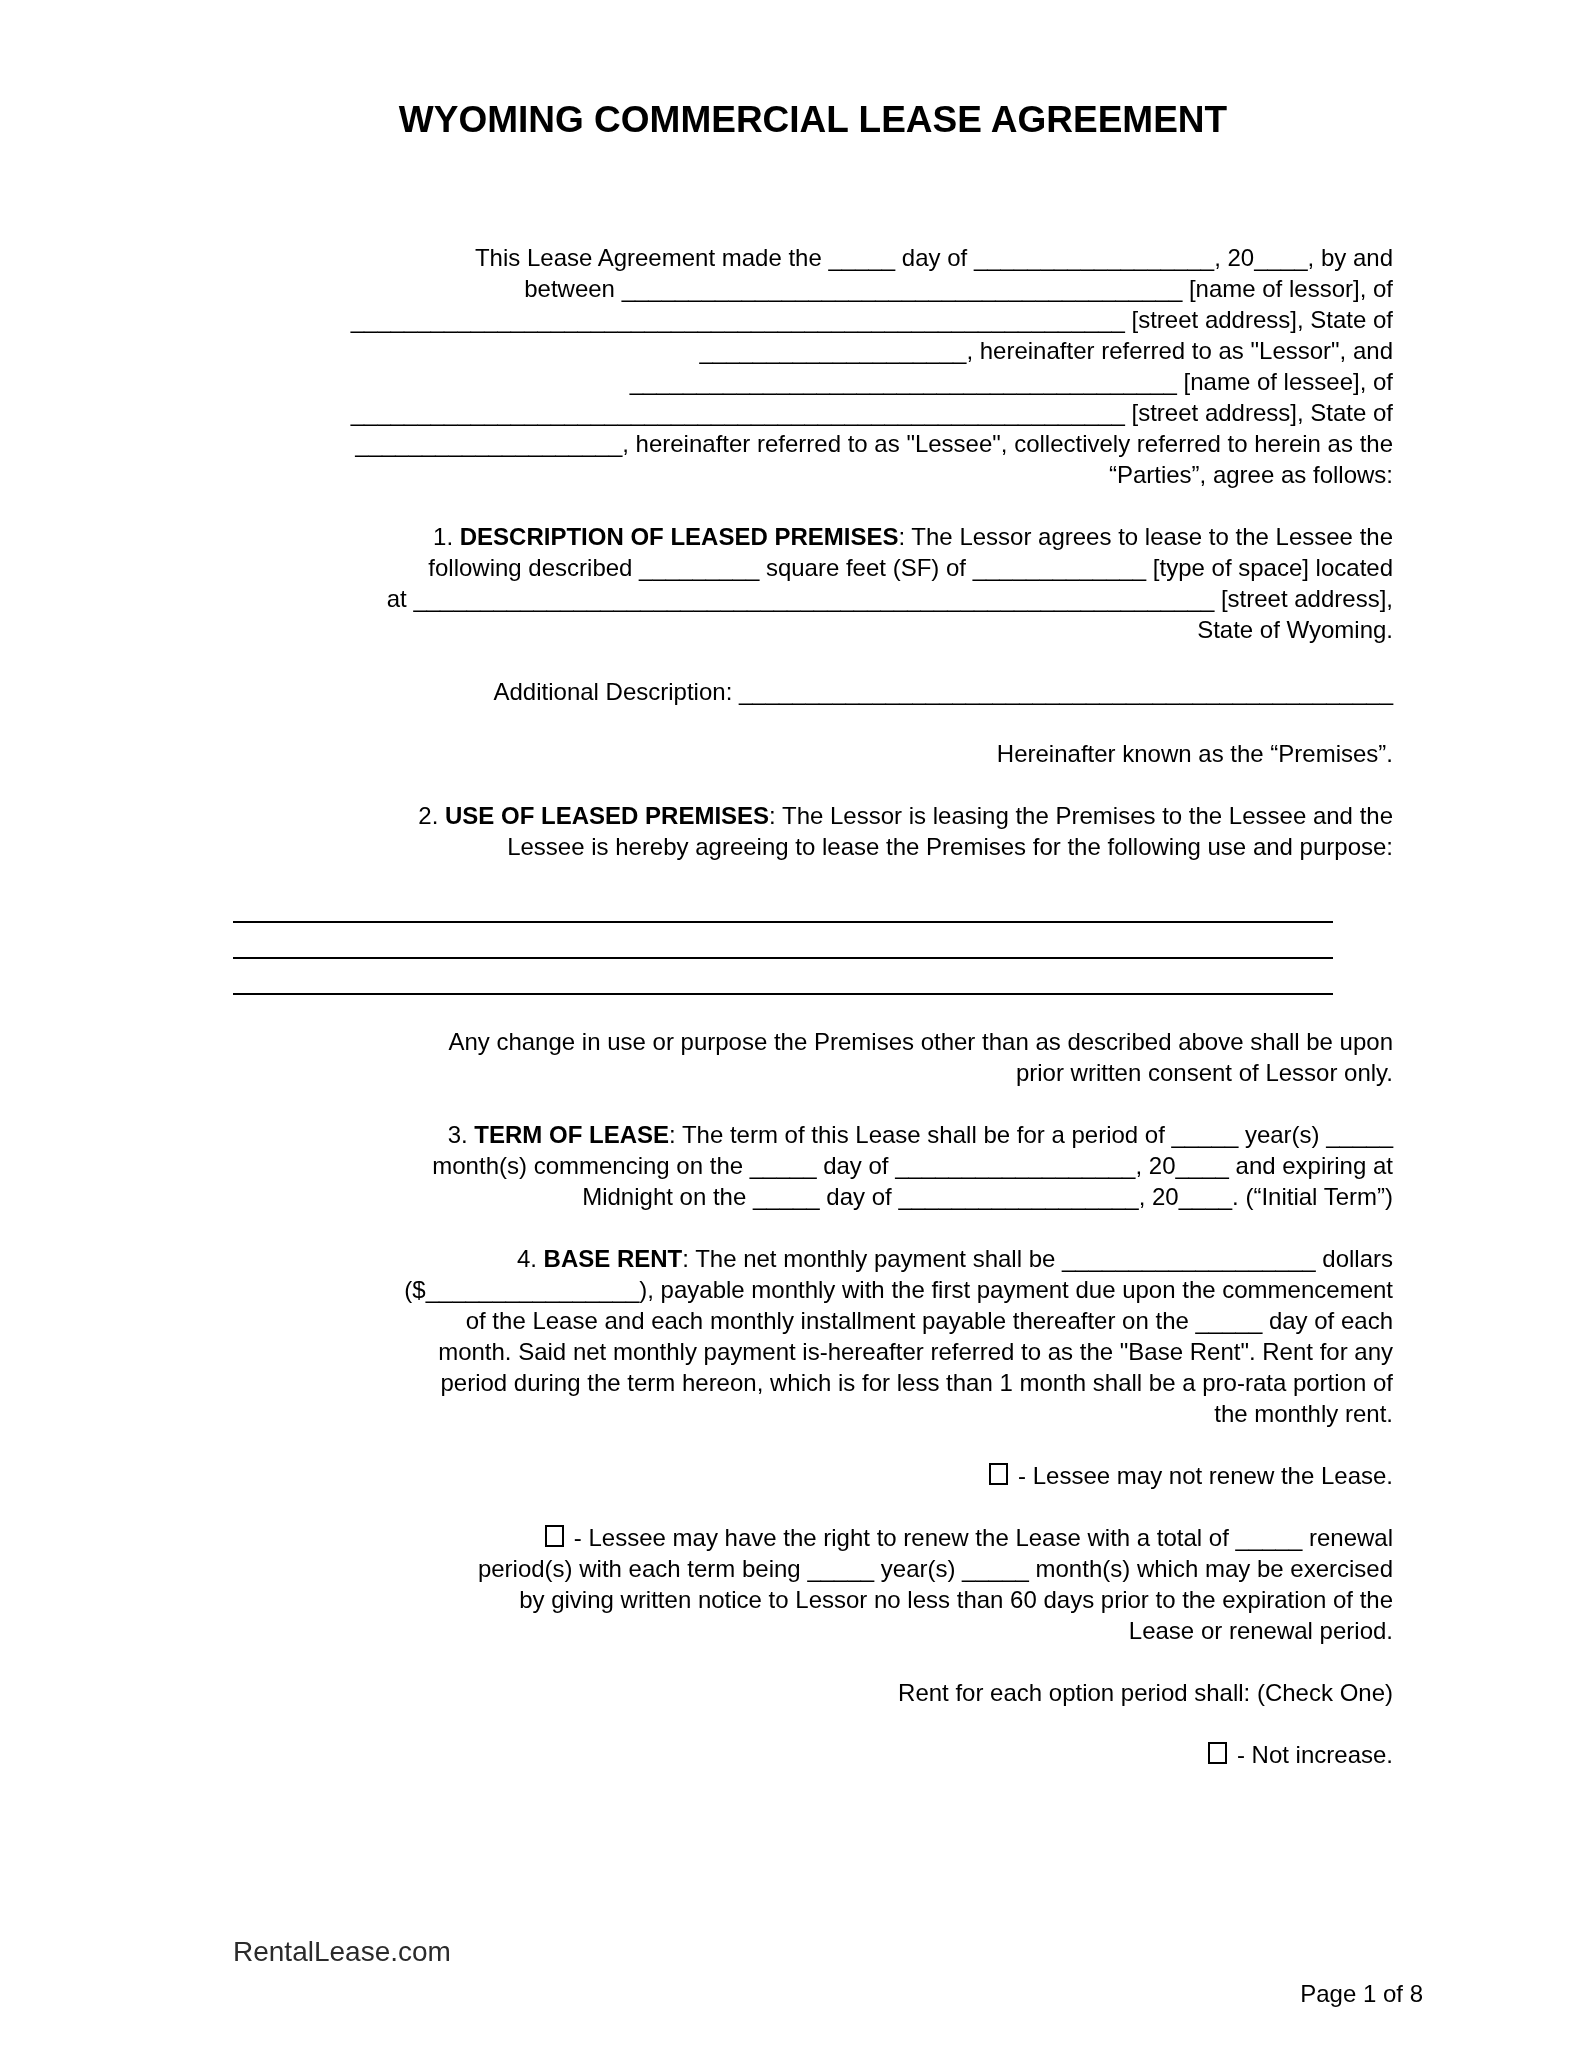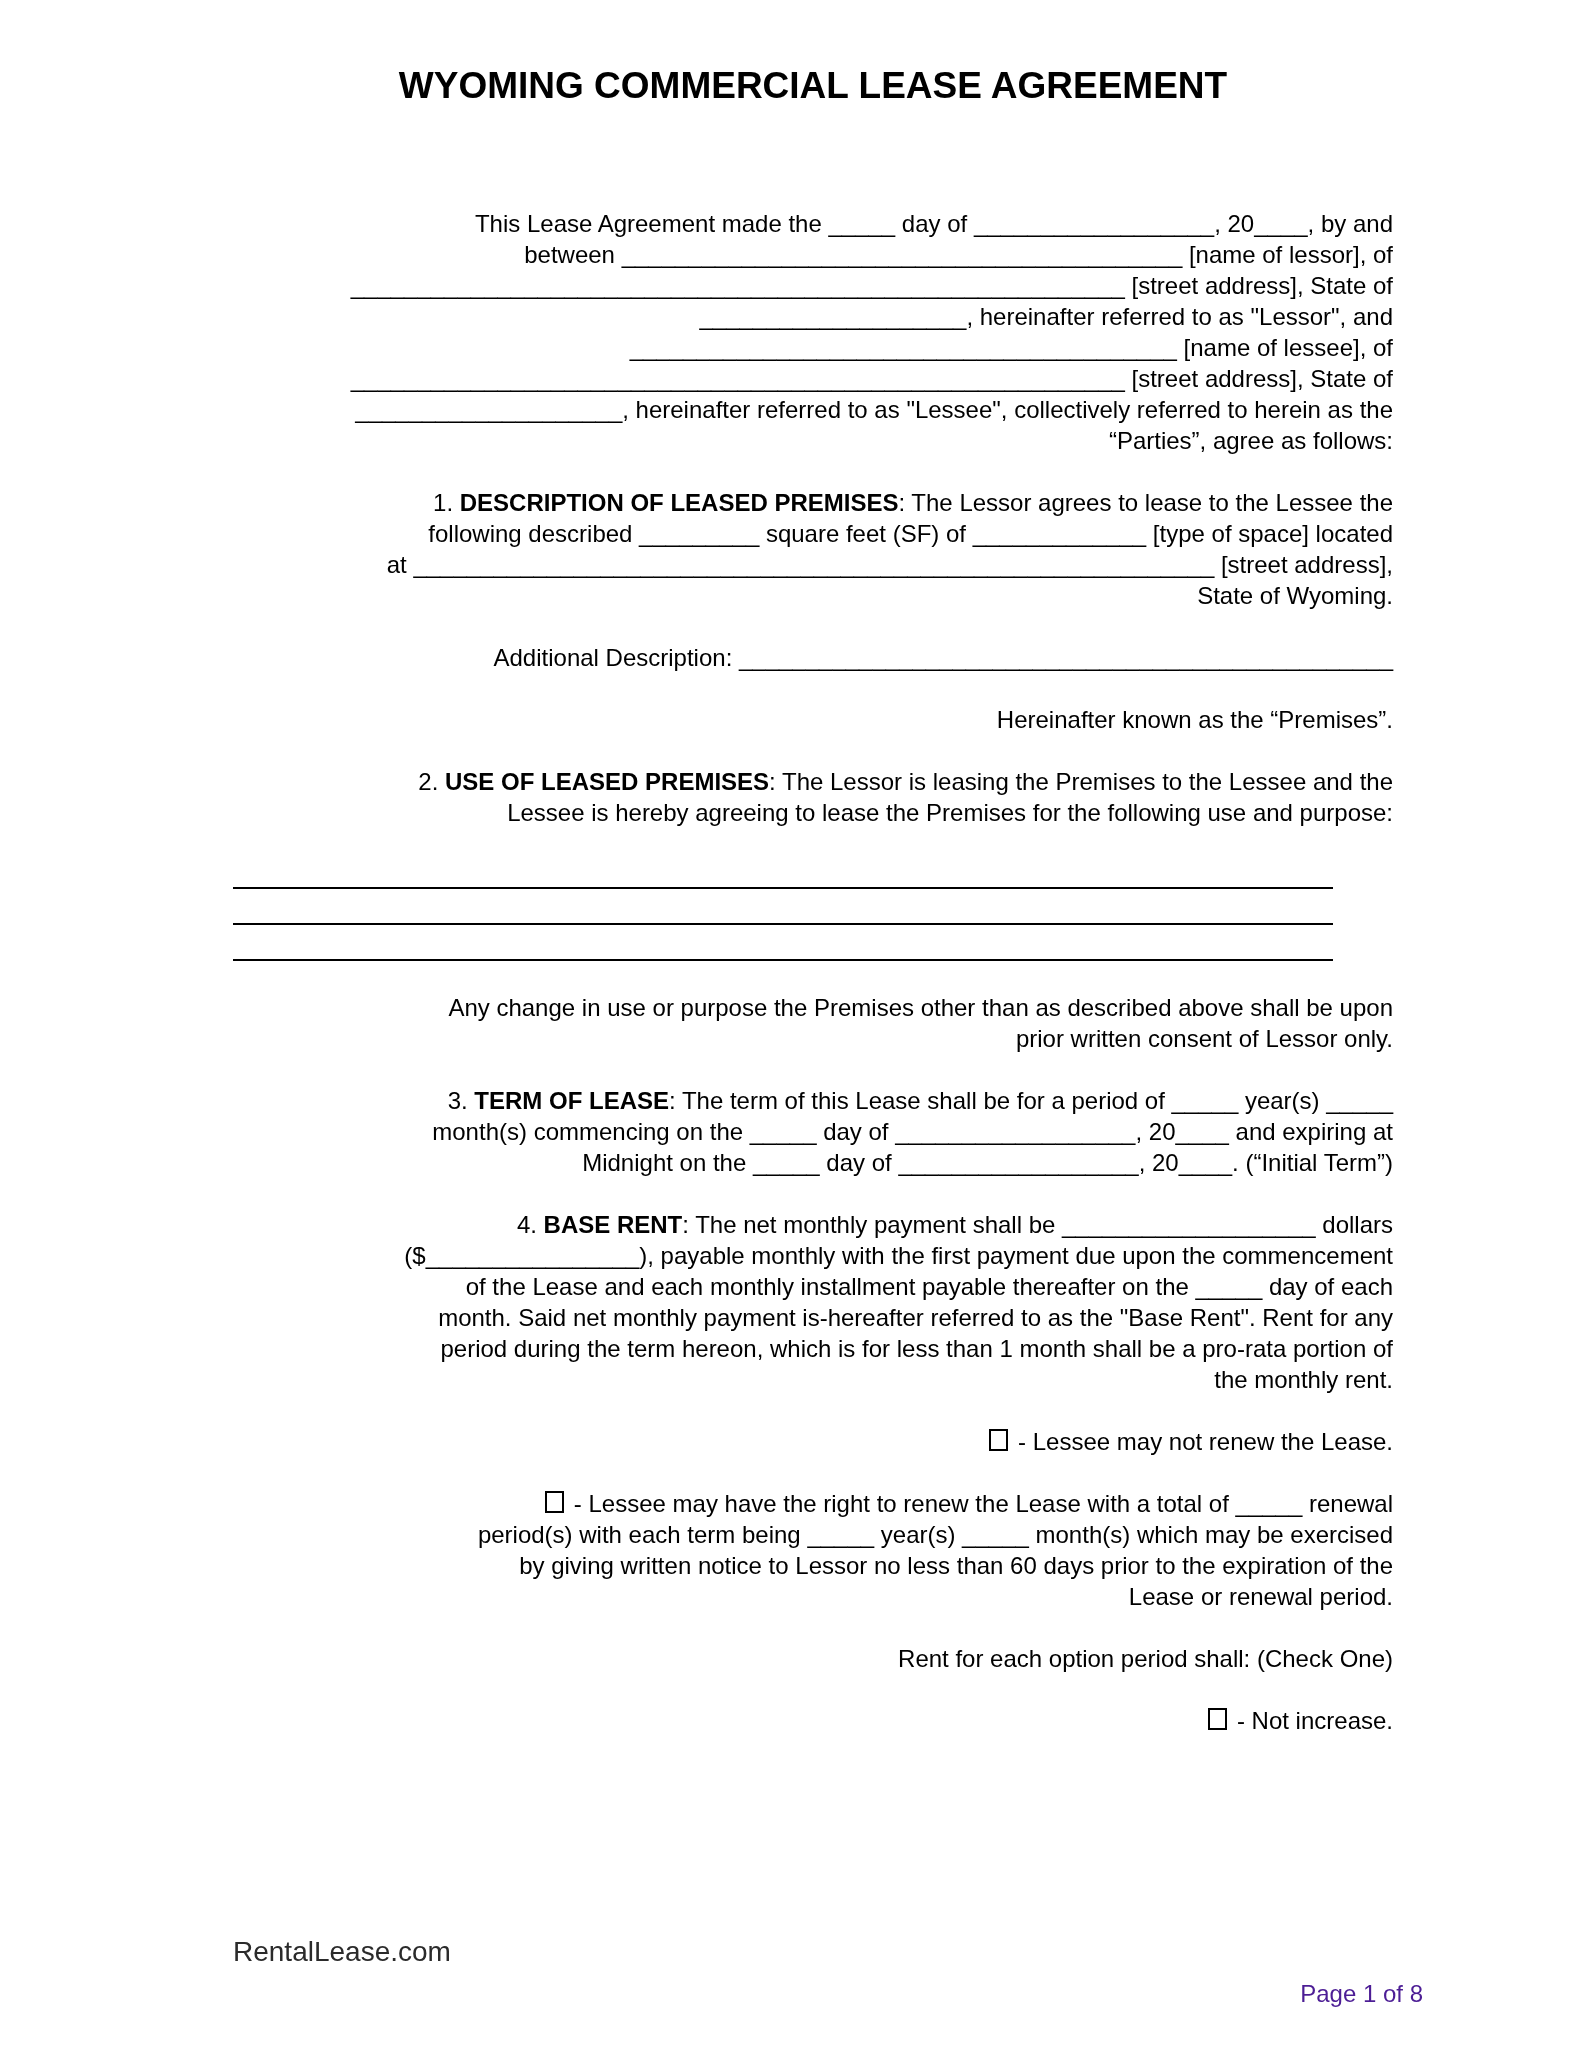--- a/index.html
+++ b/index.html
@@ -13,23 +13,23 @@
     position: relative;
     font-family: "Liberation Sans", sans-serif;
     font-size: 24px;
     line-height: 31px;
     color: #000000;
     overflow: hidden;
   }
   .content {
     position: absolute;
     left: 233px;
-    top: 12px;
+    top: 0;
     width: 1160px;
-    padding-top: 52px;
+    padding-top: 98px;
   }
   .title {
     font-size: 37px;
     line-height: 44px;
     font-weight: bold;
     text-align: center;
     margin: 0 0 100px 0;
     white-space: pre;
   }
   .para { margin: 0 0 31px 0; }
@@ -58,21 +58,21 @@
     left: 233px;
     top: 1936px;
     font-size: 28px;
     color: #2b2b2b;
   }
   .footer-page {
     position: absolute;
     right: 160px;
     top: 1978px;
     font-size: 24px;
-    color: #4c1d95;
+    color: #000000;
   }
 </style>
 </head>
 <body>
 
 <div class="content">
 
   <div class="title">WYOMING COMMERCIAL LEASE AGREEMENT</div>
 
   <p class="para">

